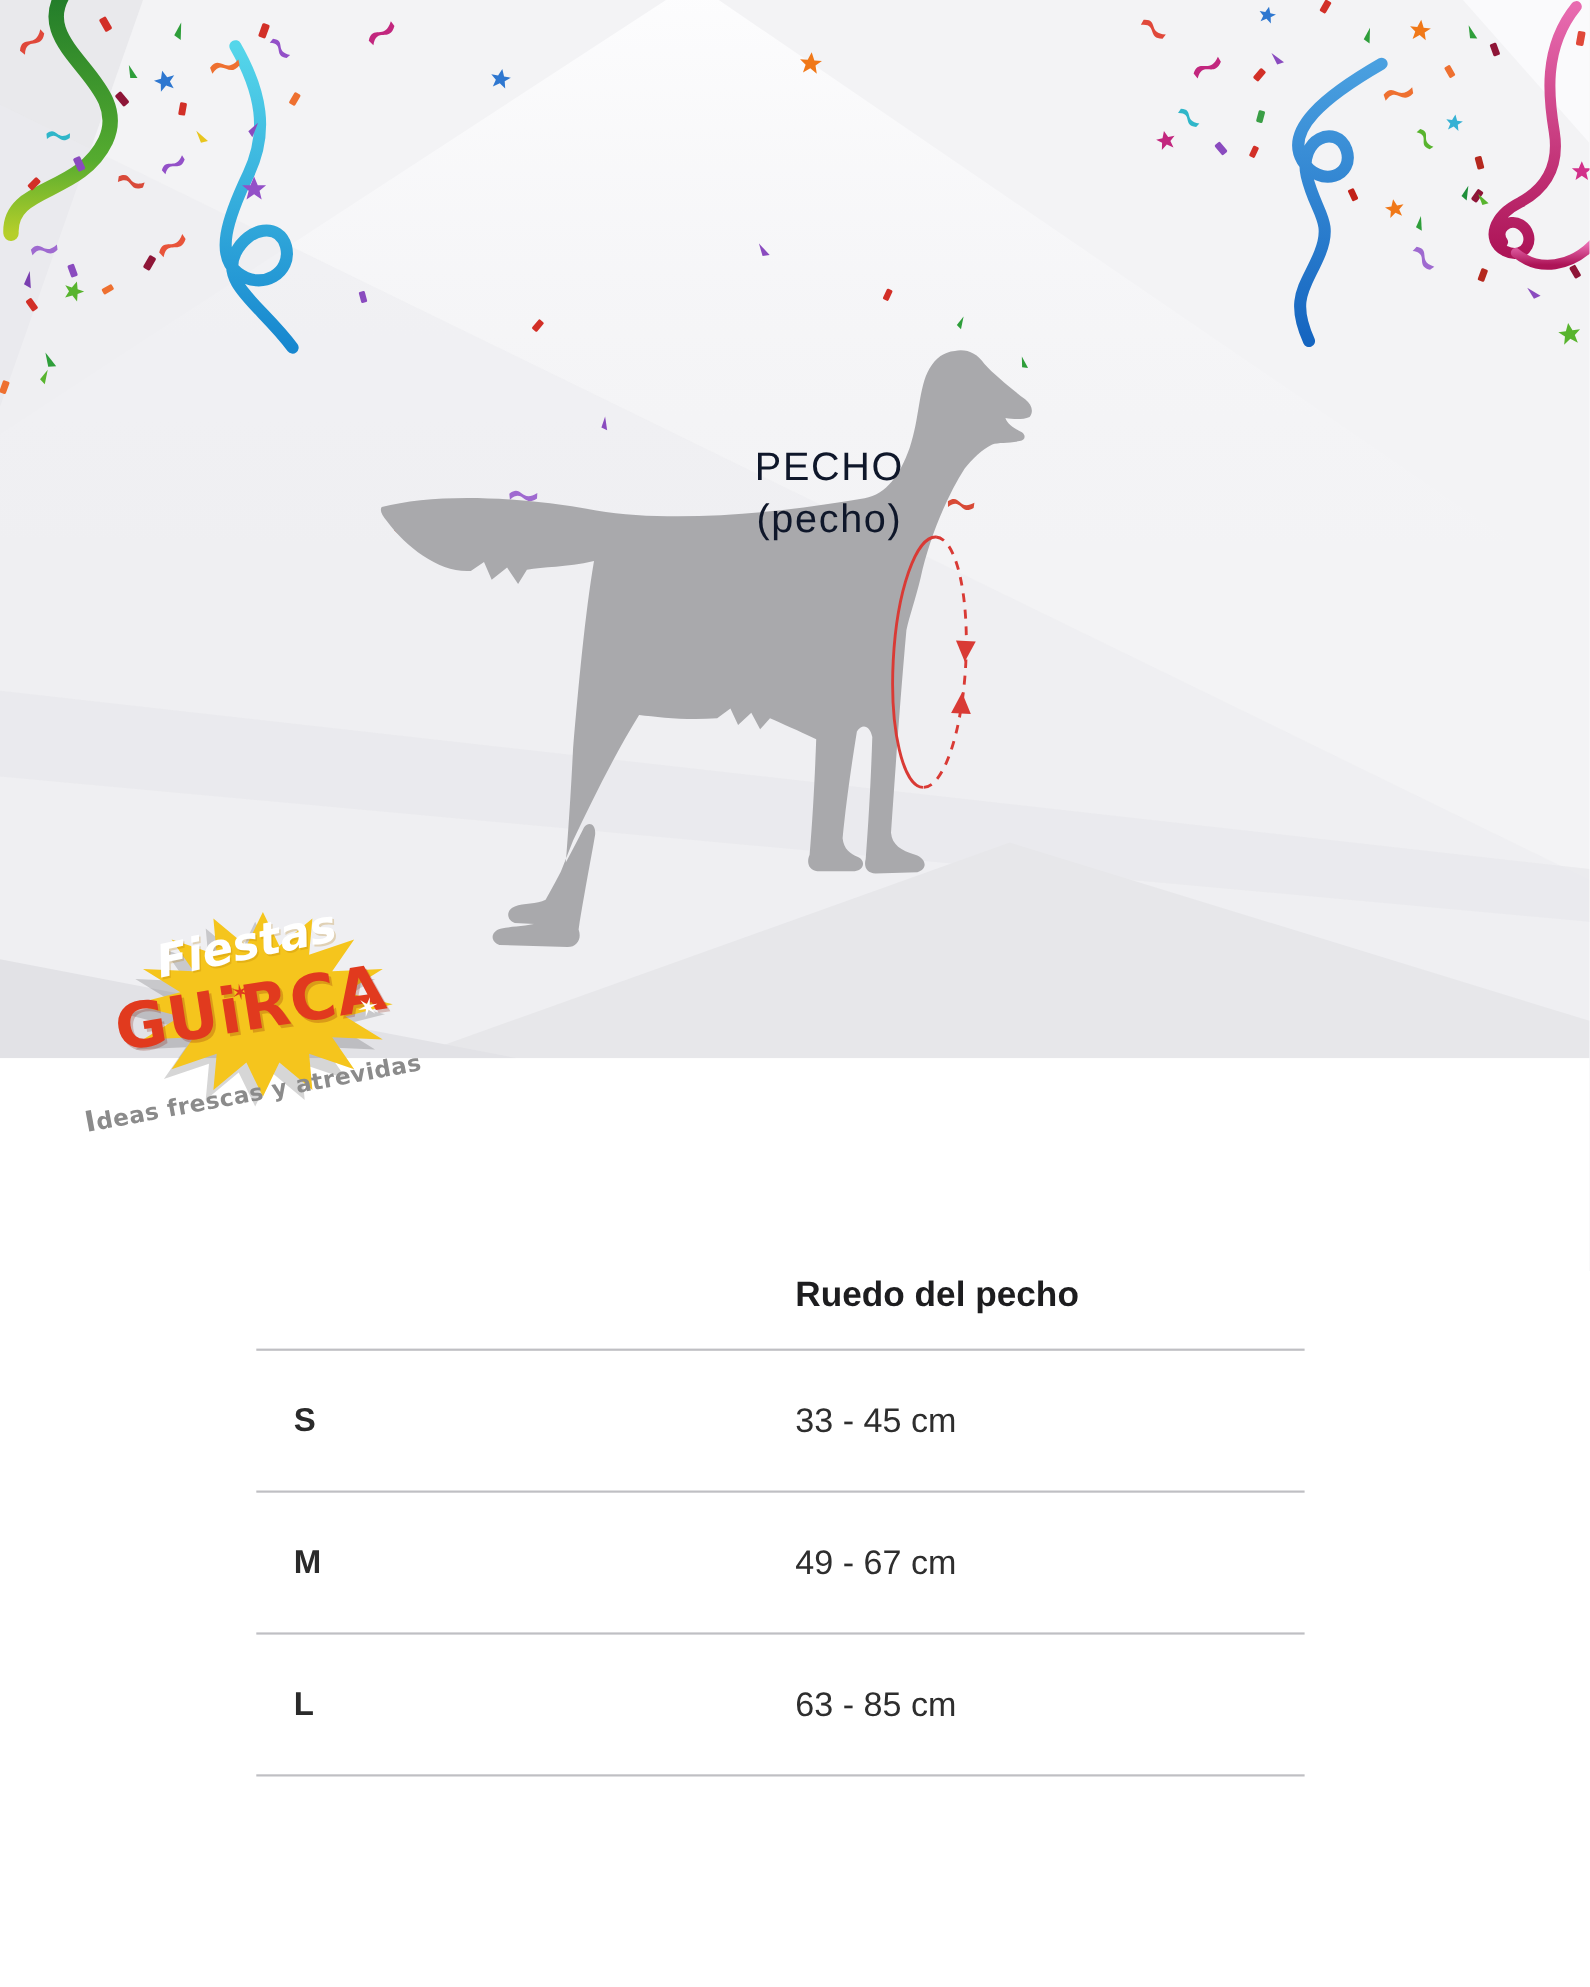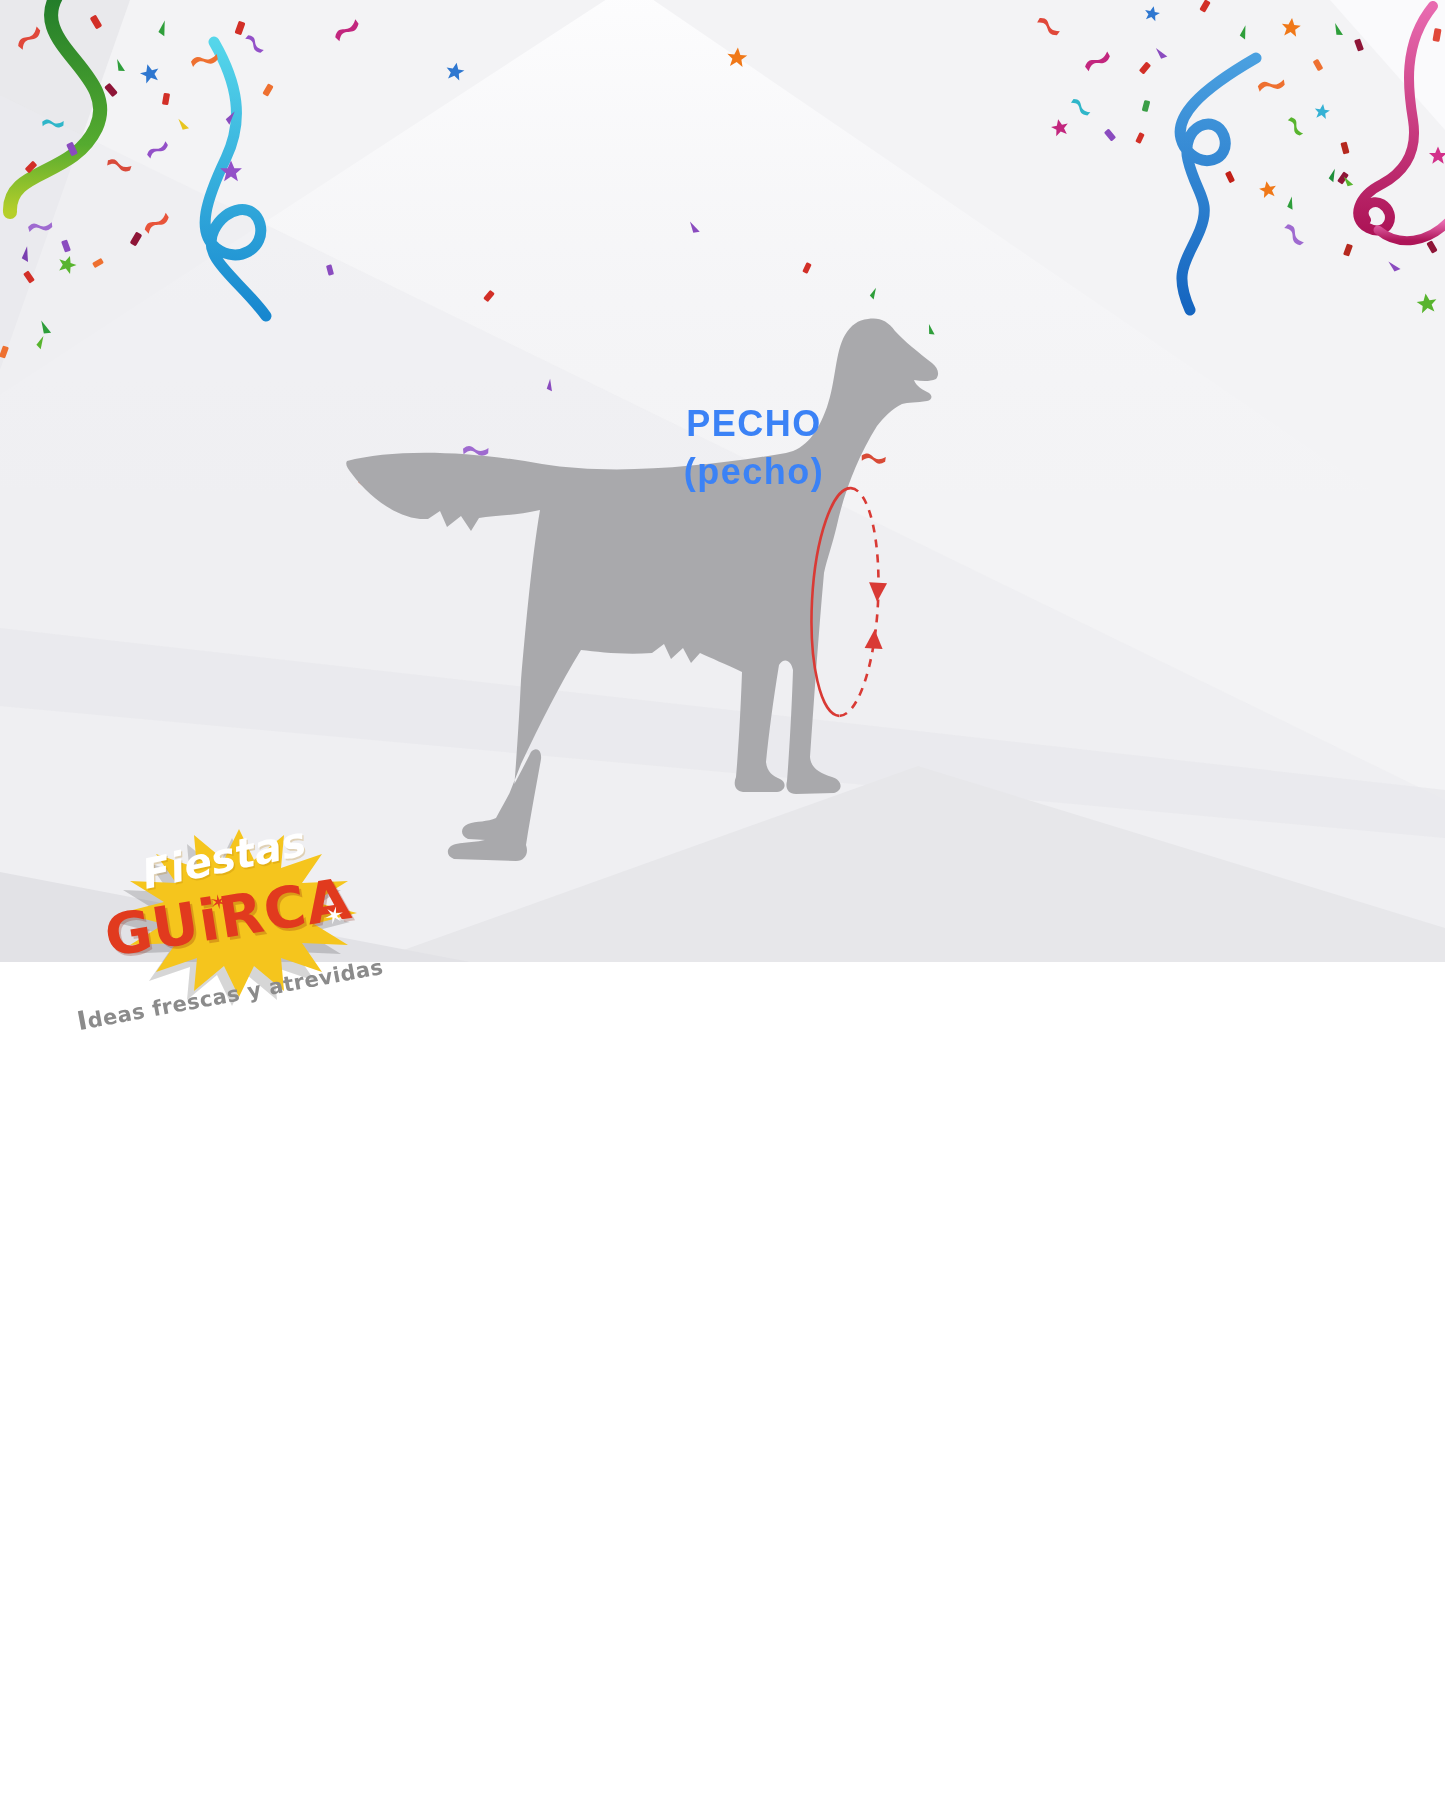--- a/index.html
+++ b/index.html
@@ -14,21 +14,21 @@
   .dog{fill:var(--dog,#a9a9ac);}
   .meas-line{stroke:var(--red,#d93a35);fill:none;stroke-width:2.6;}
   .meas-dash{stroke-dasharray:8 7;}
   .meas-arrow{fill:var(--red,#d93a35);}
   .burst{fill:var(--yellow,#f5c51d);}
   .burst-shadow{fill:rgba(0,0,0,0.16);}
 
   .pecho-label{
     position:absolute;left:640px;top:400px;width:228px;
     text-align:center;font-size:36px;line-height:48px;
-    letter-spacing:1.5px;color:#3b82f6;font-weight:700;
+    letter-spacing:1.5px;color:#0f172a;font-weight:400;
   }
 
   
   .logo{position:absolute;left:64px;top:808px;width:340px;height:230px;}
   .logo svg{position:absolute;left:0;top:0;}
   .logo-fiestas{
     position:absolute;left:55px;top:26px;width:210px;text-align:center;
     font-family:"DejaVu Sans", sans-serif;font-style:italic;font-weight:bold;
     font-size:41px;color:#ffffff;transform:rotate(-12deg);
     text-shadow:1px 2px 0 rgba(180,120,0,.25);
@@ -420,14 +420,31 @@
         <polygon class="burst" points="278,95 235,84 269,63 223,65 243,36 202,50 205,17 175,42 160,11 145,42 115,17 118,50 77,36 97,65 51,63 85,84 42,95 85,106 51,127 97,125 77,154 118,140 115,173 145,148 160,179 175,148 205,173 202,140 243,154 223,125 269,127 235,106"></polygon>
       </g>
     </svg>
     <div class="logo-fiestas">Fiestas</div>
     <div class="logo-guirca">GUiRCA</div>
     <div class="logo-star-i">✶</div>
     <div class="logo-star-a">✶</div>
     <div class="logo-tagline"><span class="lead">I</span><span>deas frescas y atrevidas</span></div>
   </div>
 
+  <div class="size-table">
+    <div class="st-header">
+      <span>Ruedo del pecho</span>
+    </div>
+    <div class="st-row">
+      <div class="st-size">S</div>
+      <div class="st-val">33 - 45 cm</div>
+    </div>
+    <div class="st-row">
+      <div class="st-size">M</div>
+      <div class="st-val">49 - 67 cm</div>
+    </div>
+    <div class="st-row">
+      <div class="st-size">L</div>
+      <div class="st-val">63 - 85 cm</div>
+    </div>
+  </div>
 
 </div>
 
 </body></html>

